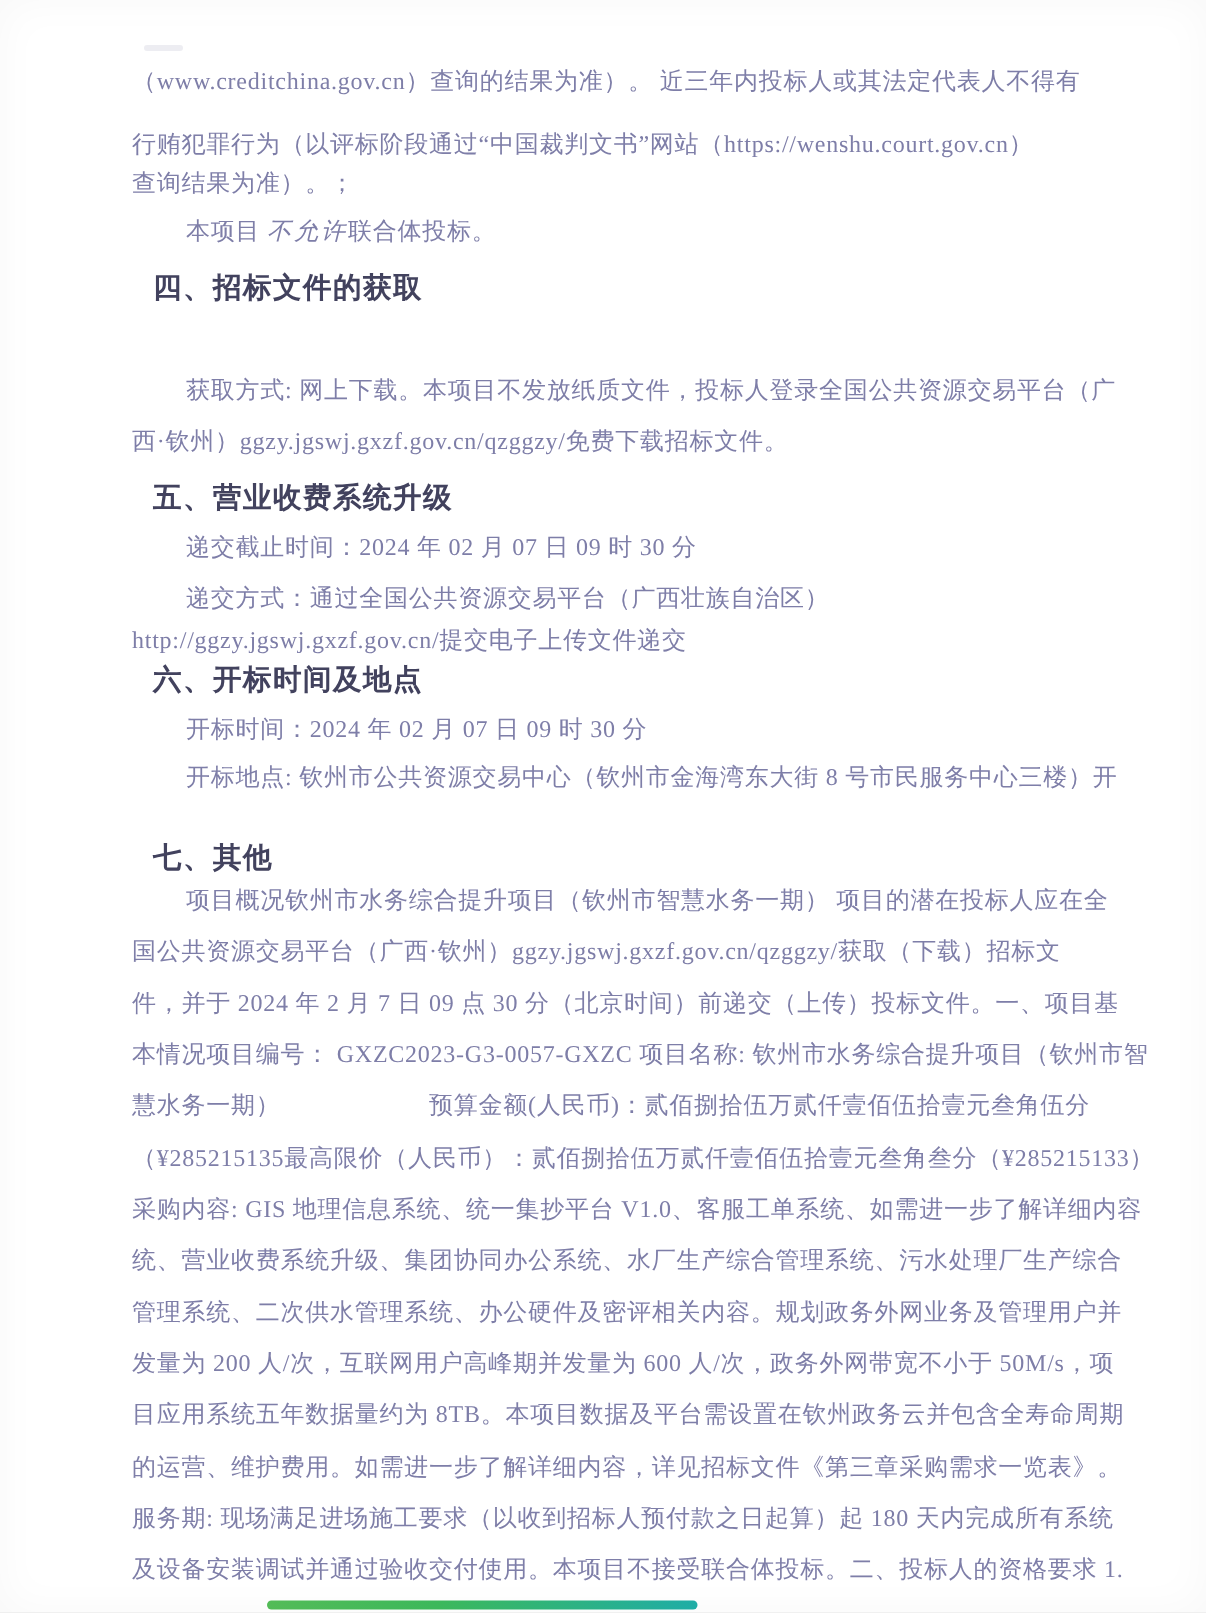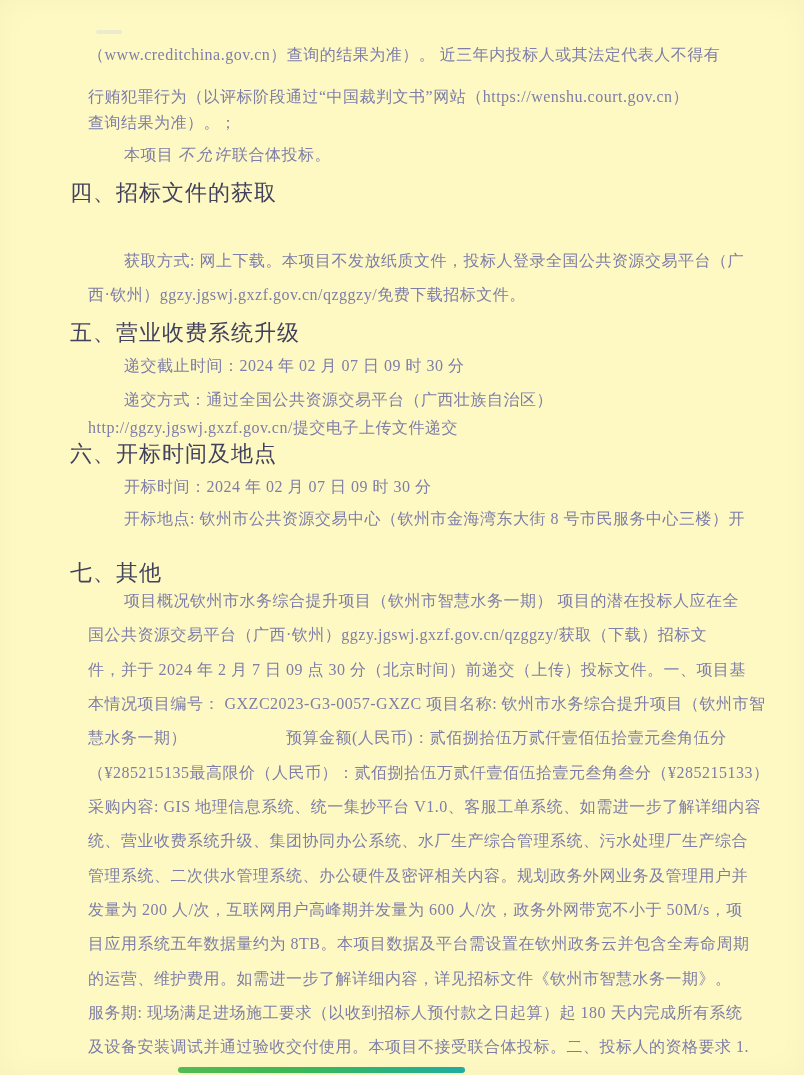--- a/index.html
+++ b/index.html
@@ -1,43 +1,43 @@
 <!DOCTYPE html>
 <html><head>
 <meta charset="utf-8">
 <style>
   html,body{margin:0;padding:0;background:#e8e8e8;}
   .page{
     position:relative;
     width:804px;height:1075px;
     margin:0 auto;
-    background:#fef9c3;
+    background:#ffffff;
     overflow:hidden;
     font-family:"Liberation Serif","DejaVu Serif",serif;
     color:#7e7ea8;
     box-shadow:inset 0 0 30px rgba(0,0,0,0.03);
   }
   .ln{
     position:absolute;
     left:88px;
     width:640px;
     font-size:16px;
     line-height:22px;
     letter-spacing:0.5px;
     white-space:nowrap;
     color:#7e7ea8;
   }
   .ln.indent{left:124px;}
   .heading{
     position:absolute;
-    left:70px;
+    left:102px;
     width:640px;
-    font-size:22px;
+    font-size:19px;
     line-height:26px;
-    font-weight:normal;
+    font-weight:bold;
     letter-spacing:1px;
     white-space:nowrap;
     color:#42425e;
   }
   .ln em{font-style:italic;letter-spacing:2px;}
   .scan-strip{
     position:absolute;
     left:178px;top:1067px;
     width:287px;height:6px;
     border-radius:3px;
@@ -83,18 +83,18 @@
   <div class="ln" style="top:624px">国公共资源交易平台（广西·钦州）ggzy.jgswj.gxzf.gov.cn/qzggzy/获取（下载）招标文</div>
   <div class="ln" style="top:659px">件，并于 2024 年 2 月 7 日 09 点 30 分（北京时间）前递交（上传）投标文件。一、项目基</div>
   <div class="ln" style="top:693px">本情况项目编号： GXZC2023-G3-0057-GXZC 项目名称: 钦州市水务综合提升项目（钦州市智</div>
   <div class="ln" style="top:727px">慧水务一期）　　　　　　预算金额(人民币)：贰佰捌拾伍万贰仟壹佰伍拾壹元叁角伍分</div>
   <div class="ln" style="top:762px">（¥285215135最高限价（人民币）：贰佰捌拾伍万贰仟壹佰伍拾壹元叁角叁分（¥285215133）</div>
   <div class="ln" style="top:796px">采购内容: GIS 地理信息系统、统一集抄平台 V1.0、客服工单系统、如需进一步了解详细内容</div>
   <div class="ln" style="top:830px">统、营业收费系统升级、集团协同办公系统、水厂生产综合管理系统、污水处理厂生产综合</div>
   <div class="ln" style="top:865px">管理系统、二次供水管理系统、办公硬件及密评相关内容。规划政务外网业务及管理用户并</div>
   <div class="ln" style="top:899px">发量为 200 人/次，互联网用户高峰期并发量为 600 人/次，政务外网带宽不小于 50M/s，项</div>
   <div class="ln" style="top:933px">目应用系统五年数据量约为 8TB。本项目数据及平台需设置在钦州政务云并包含全寿命周期</div>
-  <div class="ln" style="top:968px">的运营、维护费用。如需进一步了解详细内容，详见招标文件《钦州市智慧水务一期》。</div>
+  <div class="ln" style="top:968px">的运营、维护费用。如需进一步了解详细内容，详见招标文件《第三章采购需求一览表》。</div>
   <div class="ln" style="top:1002px">服务期: 现场满足进场施工要求（以收到招标人预付款之日起算）起 180 天内完成所有系统</div>
   <div class="ln" style="top:1036px">及设备安装调试并通过验收交付使用。本项目不接受联合体投标。二、投标人的资格要求 1.</div>
 
   <div class="scan-strip"></div>
 </div>
 
 </body></html>

